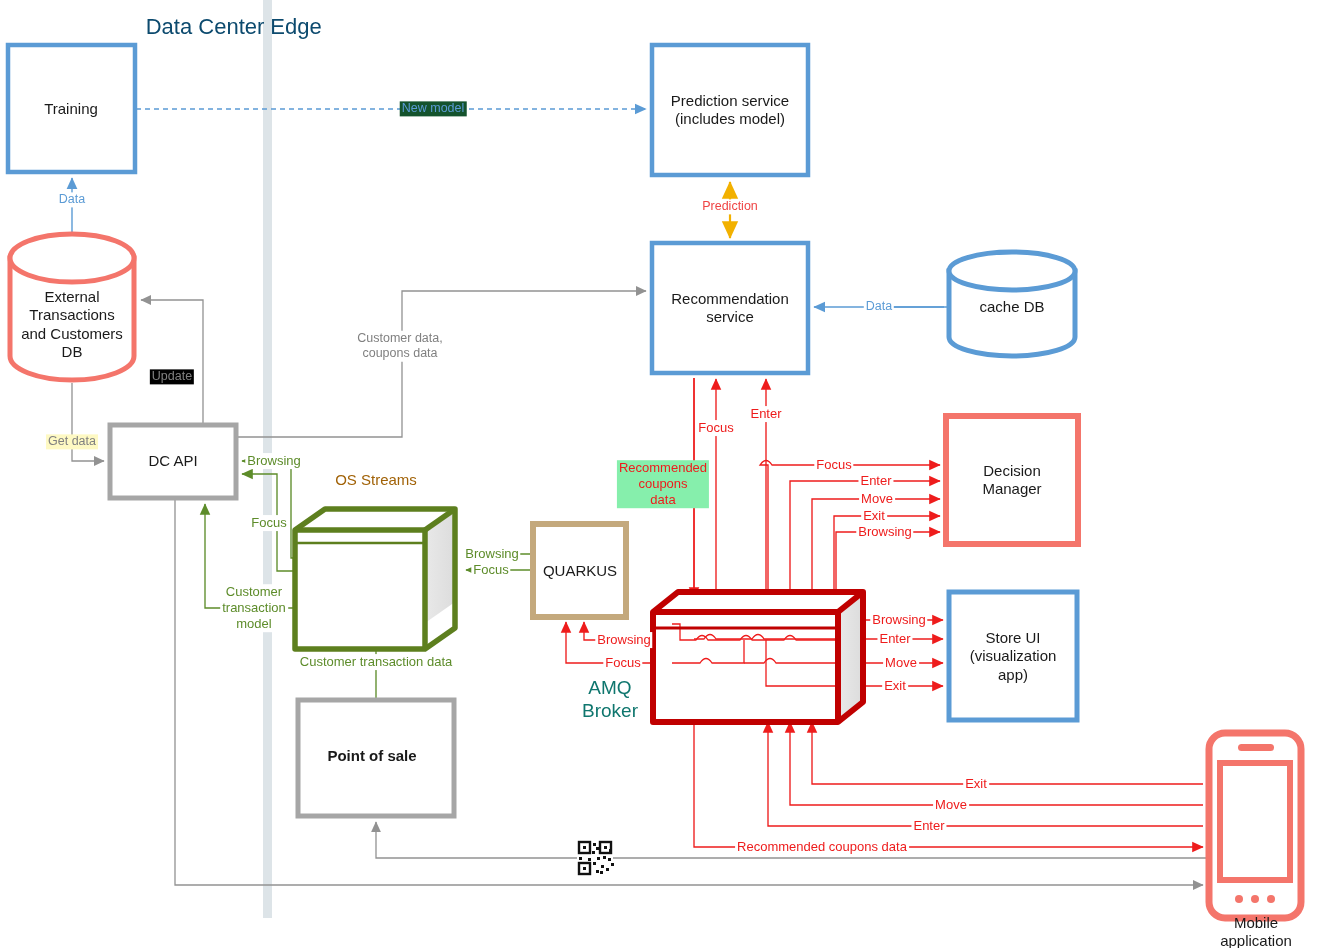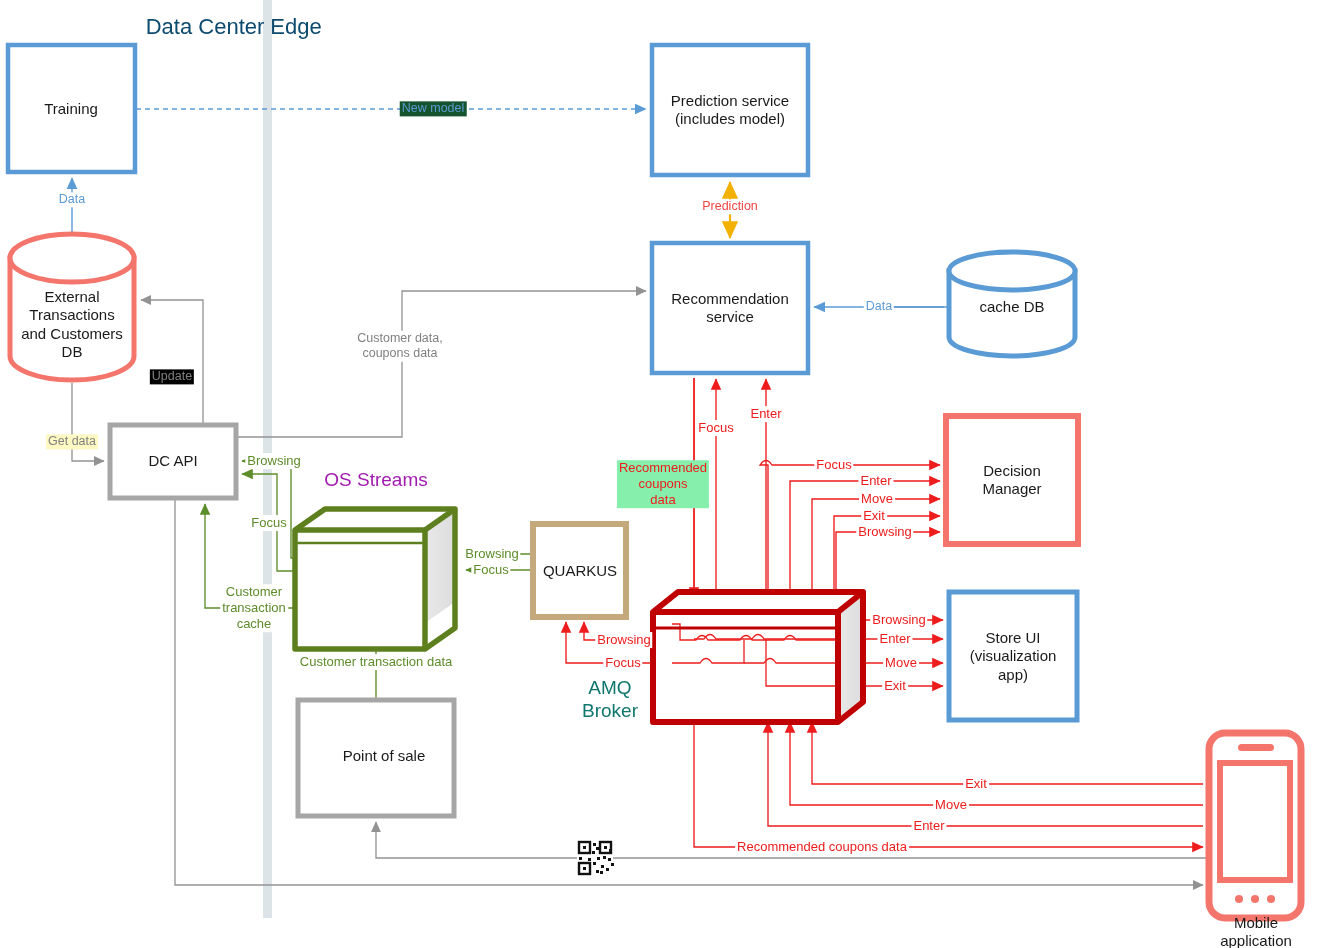--- a/index.html
+++ b/index.html
@@ -8,21 +8,21 @@
   #stage{position:relative;width:1328px;height:948px;background:#fff;overflow:hidden;}
   svg#diagram{position:absolute;left:0;top:0;width:1328px;height:948px;}
   .lbl{position:absolute;font-family:"Liberation Sans",sans-serif;text-align:center;line-height:1.22;white-space:pre-line;}
   .node-text{font-size:15px;color:#1a1a1a;}
   .zone-text{font-size:22px;color:#0c4a6e;text-align:right;}
   .edge-gray{font-size:12.5px;color:#808080;}
   .edge-blue{font-size:12.5px;color:#5b9bd5;}
   .edge-green{font-size:13px;color:#5d8c2a;}
   .edge-red{font-size:13px;color:#ee1c1c;}
   .edge-amber{font-size:12.5px;color:#ef4444;}
-  .big-green{font-size:19px;color:#a21caf;}
+  .big-green{font-size:15px;color:#a16207;}
   .big-red{font-size:19px;color:#0f766e;}
   .cap{font-size:15px;color:#1a1a1a;}
   .ctr{transform:translate(-50%,-50%);}
 </style>
 </head>
 <body>
 
 <div id="stage">
 
 <svg id="diagram" viewBox="0 0 1328 948">
@@ -212,21 +212,21 @@
 <div id="labels">
       <div class="lbl ctr zone-text" style="left: 205px; top: 27px;">Data Center</div>
       <div class="lbl ctr zone-text" style="left: 296px; top: 27px;">Edge</div>
       <div class="lbl ctr node-text" style="left: 71px; top: 109px;">Training</div>
       <div class="lbl ctr node-text" style="left: 72px; top: 325px;">External
 Transactions
 and Customers
 DB</div>
       <div class="lbl ctr node-text" style="left: 173px; top: 461px;">DC API</div>
       <div class="lbl ctr big-green" style="left: 376px; top: 480px;">OS Streams</div>
-      <div class="lbl ctr node-text" style="left: 384px; top: 756px;">Point of sale</div>
+      <div class="lbl ctr node-text" style="left: 372px; top: 756px; font-weight: bold;">Point of sale</div>
       <div class="lbl ctr node-text" style="left: 580px; top: 571px;">QUARKUS</div>
       <div class="lbl ctr big-red" style="left: 610px; top: 699px;">AMQ
 Broker</div>
       <div class="lbl ctr node-text" style="left: 730px; top: 110px;">Prediction service
 (includes model)</div>
       <div class="lbl ctr node-text" style="left: 730px; top: 308px;">Recommendation
 service</div>
       <div class="lbl ctr node-text" style="left: 1012px; top: 307px;">cache DB</div>
       <div class="lbl ctr node-text" style="left: 1012px; top: 480px;">Decision
 Manager</div>
@@ -239,21 +239,21 @@
       <div class="lbl ctr edge-gray" style="left: 172px; top: 345px; background: #000000; padding: 0px 2px; margin-top: 32px;">Update</div>
       <div class="lbl ctr edge-gray" style="left: 72px; top: 442px; background: #fef9c3; padding: 0px 2px;">Get data</div>
       <div class="lbl ctr edge-gray" style="left: 400px; top: 346px; background: rgb(255, 255, 255); padding: 0px 2px;">Customer data,
 coupons data</div>
       <div class="lbl ctr edge-amber" style="left: 730px; top: 207px; background: rgb(255, 255, 255); padding: 0px 2px;">Prediction</div>
       <div class="lbl ctr edge-blue" style="left: 879px; top: 307px; background: rgb(255, 255, 255); padding: 0px 2px;">Data</div>
       <div class="lbl ctr edge-green" style="left: 274px; top: 461px; background: rgb(255, 255, 255); padding: 0px 2px;">Browsing</div>
       <div class="lbl ctr edge-green" style="left: 269px; top: 523px; background: rgb(255, 255, 255); padding: 0px 2px;">Focus</div>
       <div class="lbl ctr edge-green" style="left: 254px; top: 608px; background: rgb(255, 255, 255); padding: 0px 2px;">Customer
 transaction
-cache</div>
+model</div>
       <div class="lbl ctr edge-green" style="left: 376px; top: 662px; background: rgb(255, 255, 255); padding: 0px 2px;">Customer transaction data</div>
       <div class="lbl ctr edge-green" style="left: 492px; top: 554px; background: rgb(255, 255, 255); padding: 0px 2px;">Browsing</div>
       <div class="lbl ctr edge-green" style="left: 491px; top: 570px; background: rgb(255, 255, 255); padding: 0px 2px;">Focus</div>
       <div class="lbl ctr edge-red" style="left: 624px; top: 640px; background: rgb(255, 255, 255); padding: 0px 2px;">Browsing</div>
       <div class="lbl ctr edge-red" style="left: 623px; top: 663px; background: rgb(255, 255, 255); padding: 0px 2px;">Focus</div>
       <div class="lbl ctr edge-red" style="left: 663px; top: 484px; background: #86efac; padding: 0px 2px;">Recommended
 coupons
 data</div>
       <div class="lbl ctr edge-red" style="left: 716px; top: 428px; background: rgb(255, 255, 255); padding: 0px 2px;">Focus</div>
       <div class="lbl ctr edge-red" style="left: 766px; top: 414px; background: rgb(255, 255, 255); padding: 0px 2px;">Enter</div>

